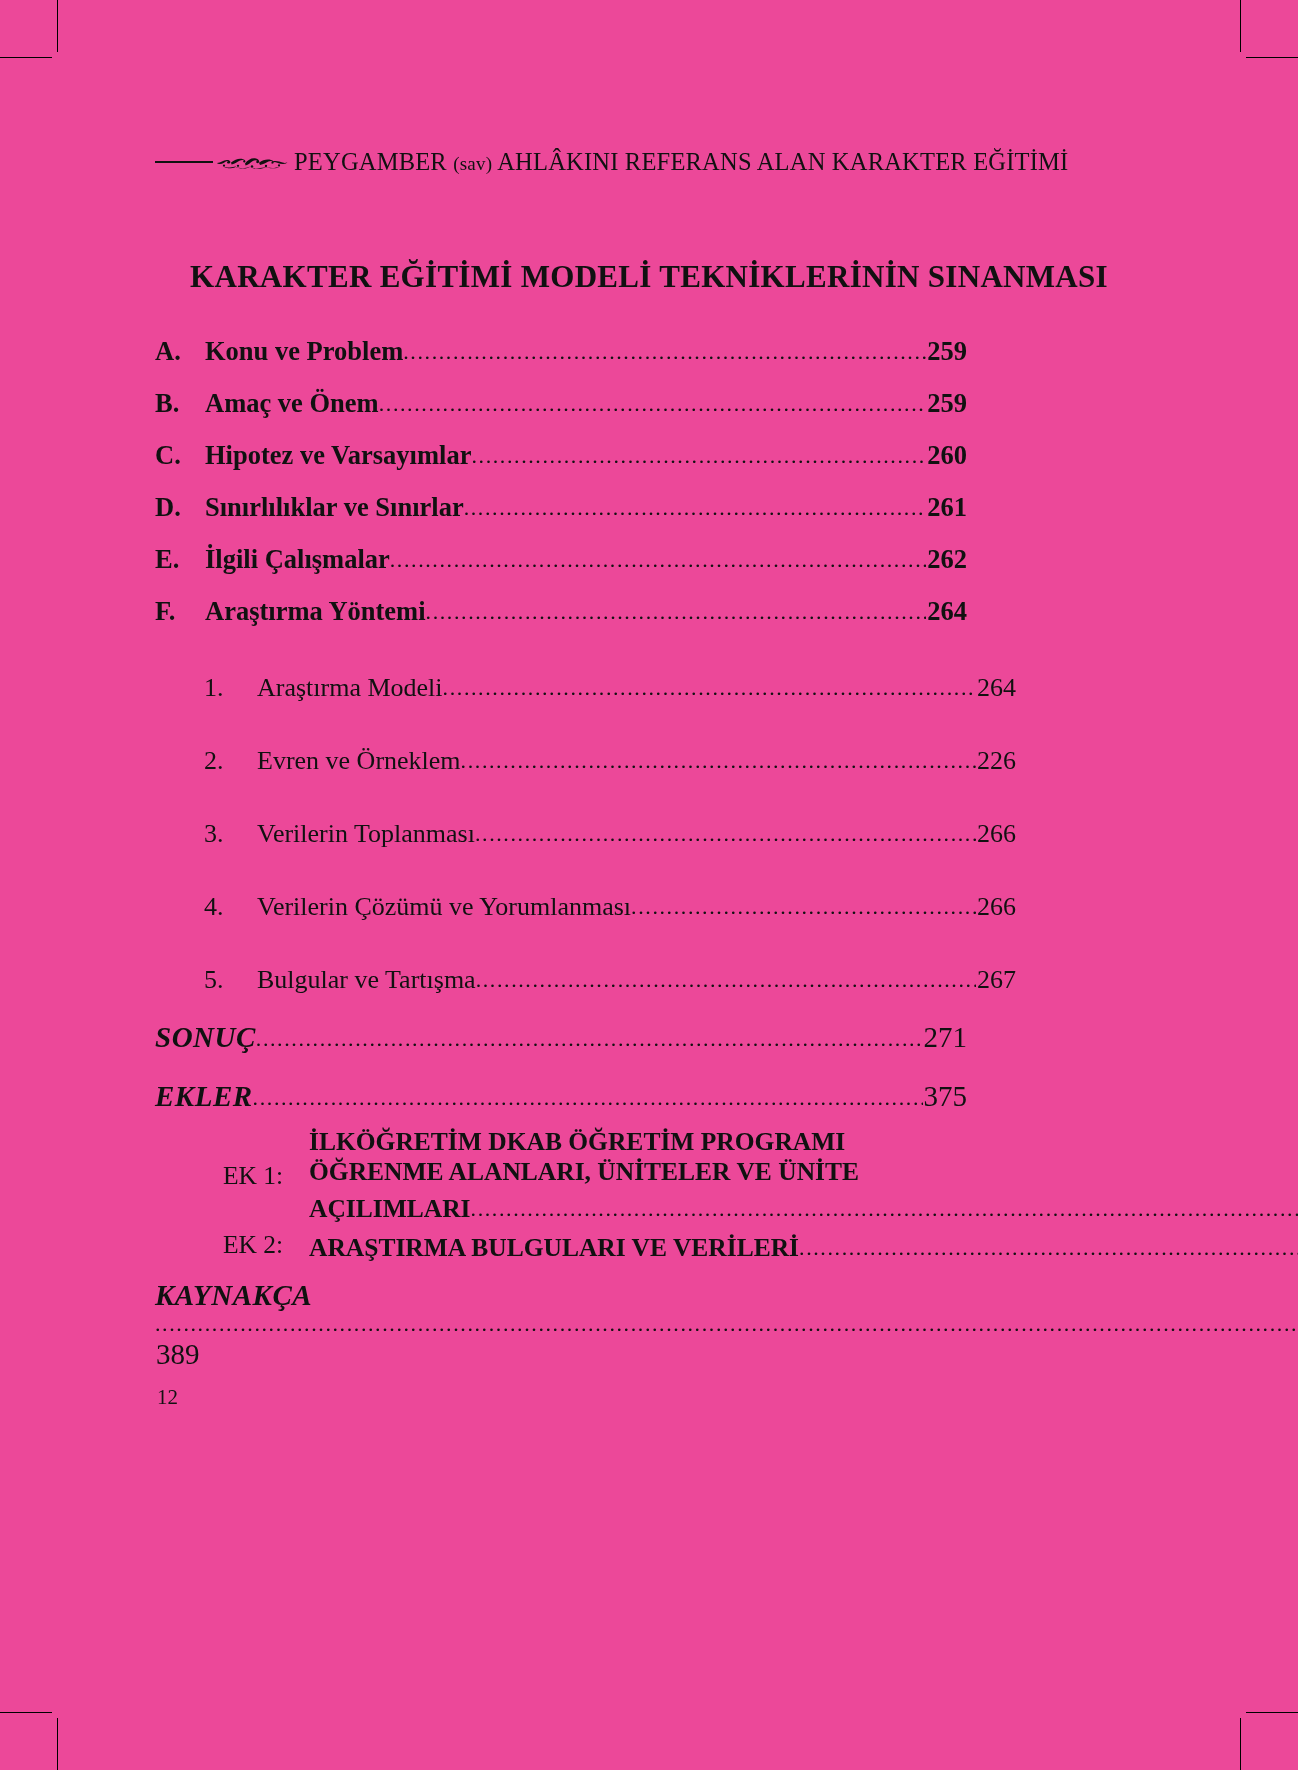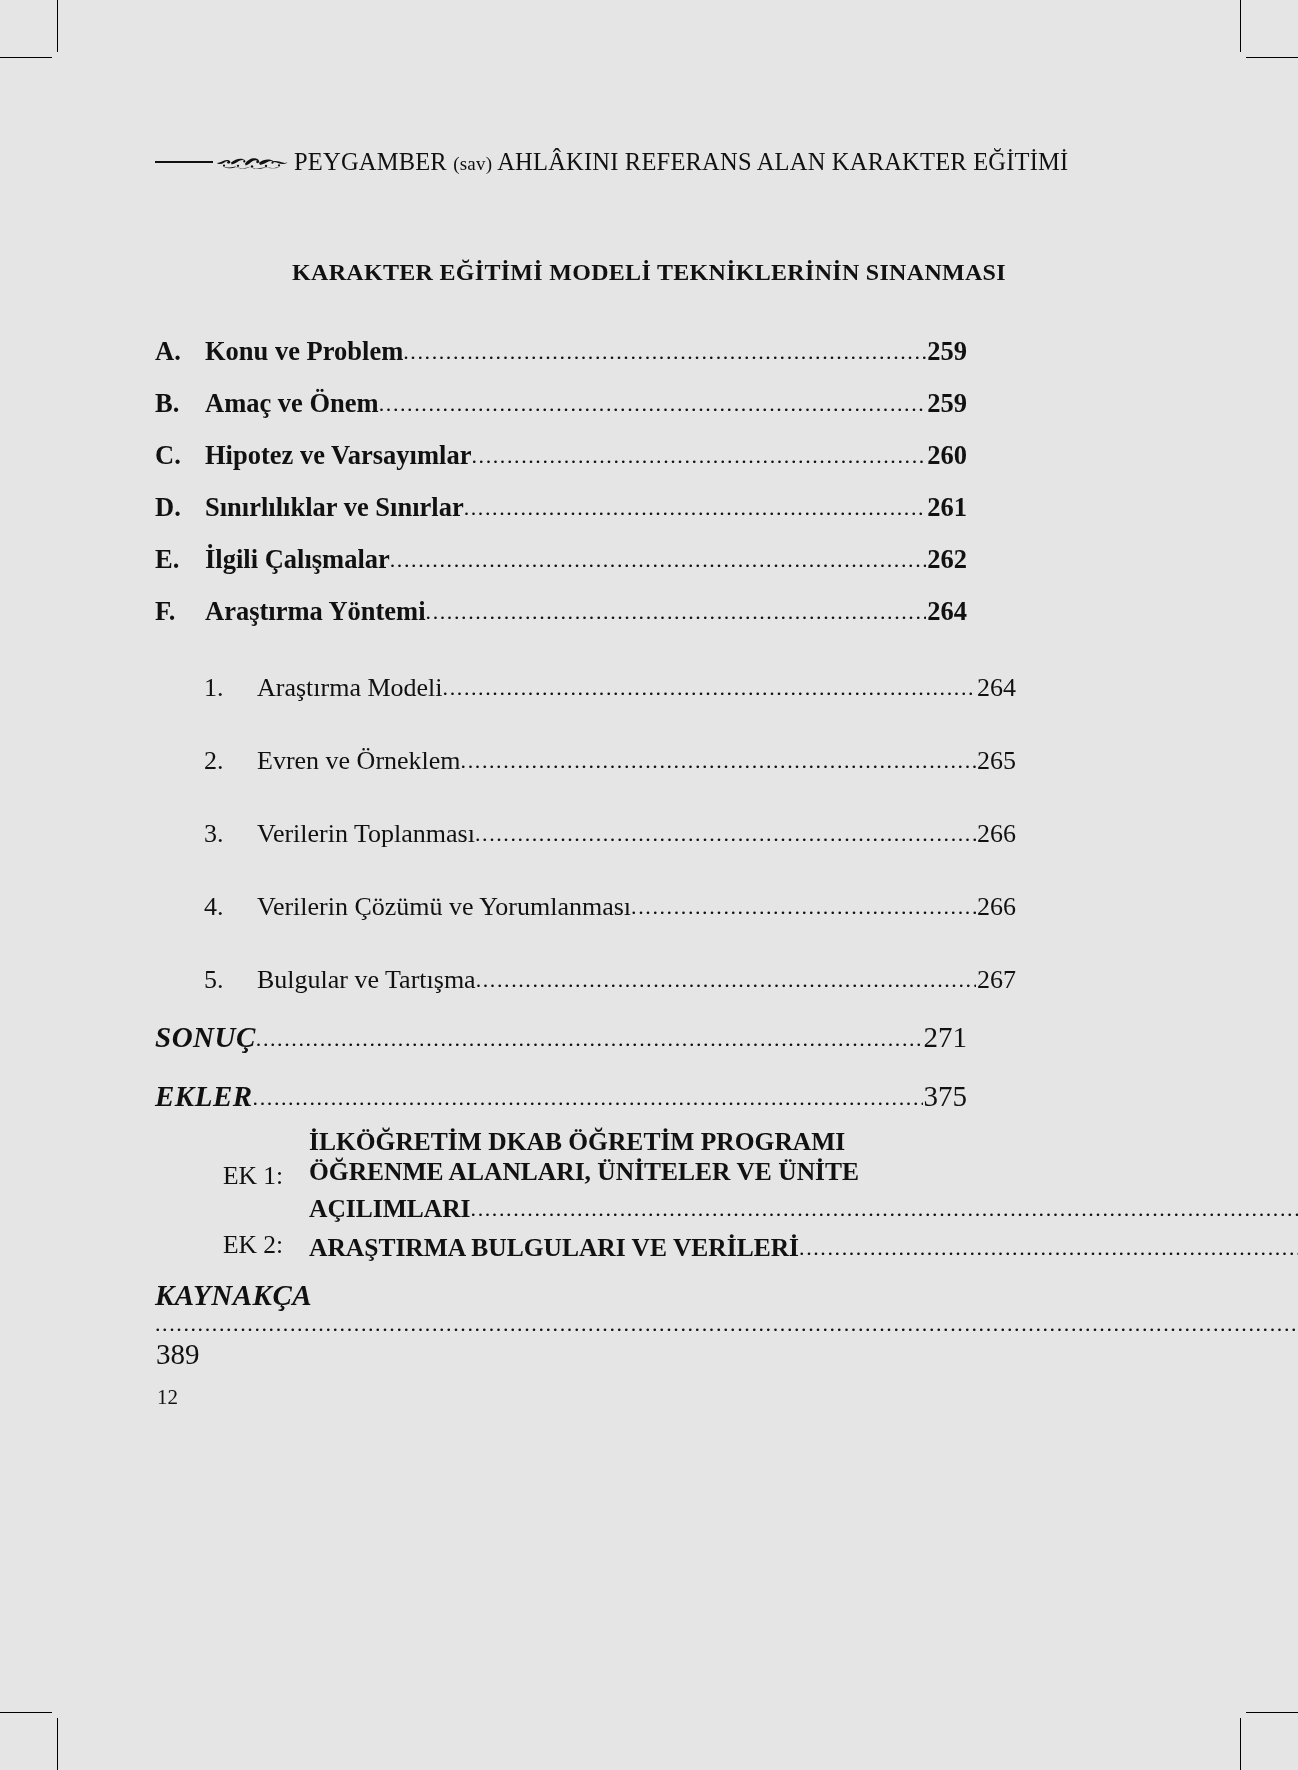--- a/index.html
+++ b/index.html
@@ -8,21 +8,21 @@
     background: #ffffff;
   }
   body {
     font-family: "Liberation Serif", "DejaVu Serif", serif;
     color: #111111;
   }
   #page {
     position: relative;
     width: 1298px;
     height: 1770px;
-    background: #e5e5e5;
+    background: #ec4899;
     overflow: hidden;
   }
 
   
   .crop {
     position: absolute;
     background: #000;
   }
   .crop-v { width: 1px; height: 52px; }
   .crop-h { height: 1px; width: 52px; }
@@ -76,21 +76,21 @@
     font-size: 35px;
     letter-spacing: 0.5px;
   }
   .chapter-title {
     position: absolute;
     left: 0;
     top: 259px;
     width: 1298px;
     text-align: center;
     font-weight: bold;
-    font-size: 24px;
+    font-size: 31px;
     letter-spacing: 0.3px;
   }
 
   
   .toc {
     position: absolute;
     left: 155px;
     top: 336px;
     width: 812px;
   }
@@ -287,21 +287,21 @@
       <span class="marker">1.</span>
       <span class="label">Araştırma Modeli</span>
       <span class="leader">....................................................................................................................................................................................................</span>
       <span class="pageno">264</span>
     </div>
 
     <div class="row lvl2">
       <span class="marker">2.</span>
       <span class="label">Evren ve Örneklem</span>
       <span class="leader">....................................................................................................................................................................................................</span>
-      <span class="pageno">265</span>
+      <span class="pageno">226</span>
     </div>
 
     <div class="row lvl2">
       <span class="marker">3.</span>
       <span class="label">Verilerin Toplanması</span>
       <span class="leader">....................................................................................................................................................................................................</span>
       <span class="pageno">266</span>
     </div>
 
     <div class="row lvl2">

